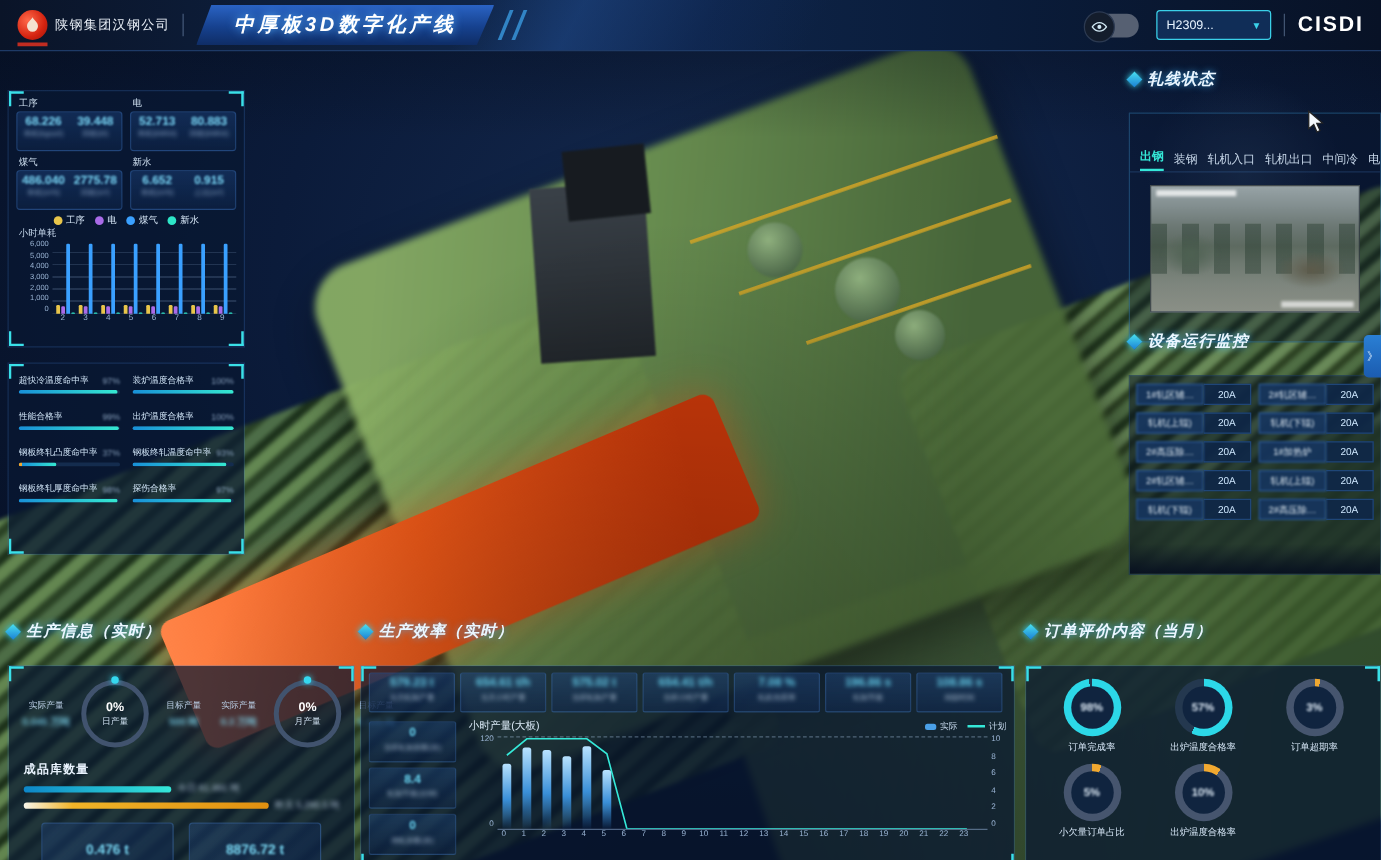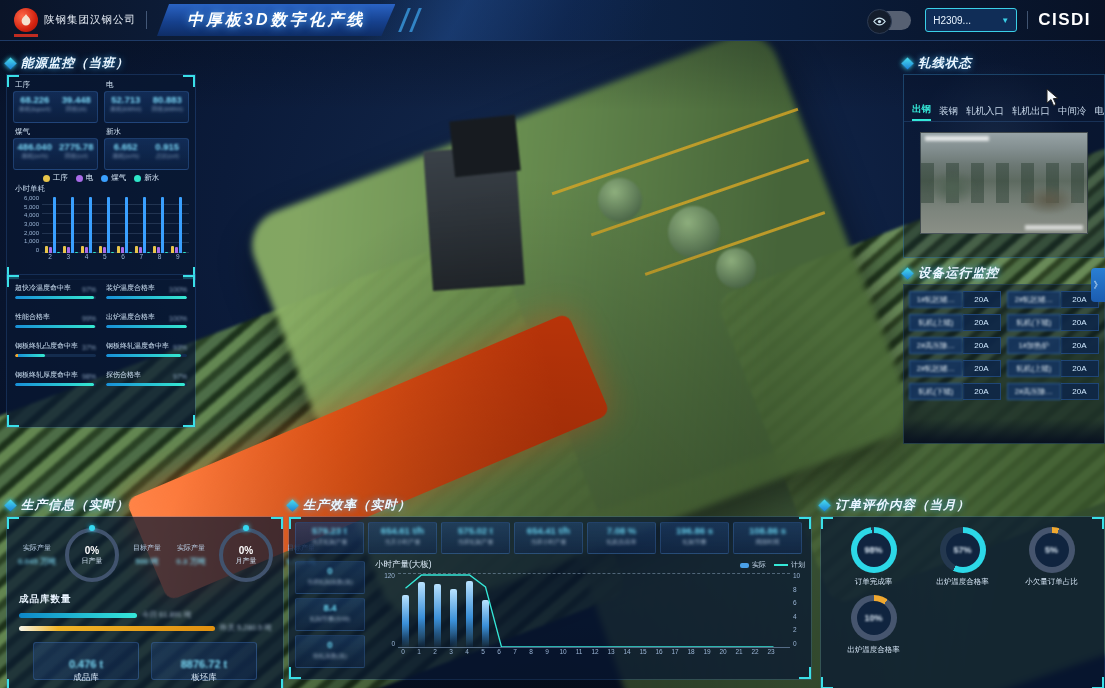--- a/index.html
+++ b/index.html
@@ -50,21 +50,21 @@
   .dropdown{margin-left:14px;width:76px;height:22px;border:1px solid #3ad0e8;border-radius:3px;background:rgba(18,48,92,.9);display:flex;align-items:center;justify-content:space-between;padding:0 7px;cursor:pointer;}
   .dropdown .ddval{font-size:10px;color:#e8f4ff;}
   .dropdown .caret{font-size:8px;color:#3ad0e8;}
   .brand{font-size:17px;font-weight:900;color:#fff;letter-spacing:1.5px;}
 
   
   .panel{position:absolute;z-index:5;}
   .phead{display:flex;align-items:center;gap:6px;height:18px;}
   .dia{width:9px;height:9px;transform:rotate(45deg);background:linear-gradient(135deg,#49e0f0,#1a7fd4);box-shadow:0 0 5px #35cfe8;flex:none;}
   .ptitle{font-size:12.5px;font-weight:bold;font-style:italic;color:#eaf6ff;text-shadow:0 0 6px rgba(60,180,255,.8);letter-spacing:1px;white-space:nowrap;}
-  .pbody{position:relative;margin-top:2px;background:rgba(9,24,50,.72);border:1px solid rgba(60,120,200,.25);background-clip:padding-box;}
+  .pbody{position:relative;margin-top:18px;background:rgba(9,24,50,.72);border:1px solid rgba(60,120,200,.25);background-clip:padding-box;}
   .pbody.corners{background-image:
     linear-gradient(#3ae0e8,#3ae0e8),linear-gradient(#3ae0e8,#3ae0e8),
     linear-gradient(#3ae0e8,#3ae0e8),linear-gradient(#3ae0e8,#3ae0e8),
     linear-gradient(#3ae0e8,#3ae0e8),linear-gradient(#3ae0e8,#3ae0e8),
     linear-gradient(#3ae0e8,#3ae0e8),linear-gradient(#3ae0e8,#3ae0e8);
     background-repeat:no-repeat;
     background-position:left top,left top,right top,right top,left bottom,left bottom,right bottom,right bottom;
     background-size:12px 2px,2px 12px,12px 2px,2px 12px,12px 2px,2px 12px,12px 2px,2px 12px;}
 
   
@@ -251,24 +251,20 @@
       <div class="dropdown">
         <span class="ddval">H2309...</span>
         <span class="caret">▼</span>
       </div>
       <div class="tb-divider"></div>
       <div class="brand">CISDI</div>
     </div>
   </div>
 
   <div class="panel" id="energy-panel">
-    <div class="phead">
-      <span class="dia"></span>
-      <span class="ptitle">能源监控（当班）</span>
-    </div>
     <div class="pbody corners">
       <div class="ecrow" id="ecrow1">
           <div class="ecwrap">
             <div class="eclabel">工序</div>
             <div class="ecard">
               <div class="ecell">
                 <div class="eval bl1">68.226</div>
                 <div class="eunit bl2">单耗(kgce/t)</div>
               </div>
               <div class="ecell">
@@ -800,20 +796,28 @@
           </div>
           <div class="dcell">
             <div class="donut" style="background: conic-gradient(rgb(44, 216, 232) 57%, rgb(36, 56, 79) 57%, rgb(36, 56, 79) 100%);">
               <div class="dhole">
                 <span class="dpct bl1">57%</span>
               </div>
             </div>
             <div class="dlab">出炉温度合格率</div>
           </div>
           <div class="dcell">
+            <div class="donut" style="background: conic-gradient(rgb(240, 168, 48) 3%, rgb(70, 85, 110) 3%, rgb(70, 85, 110) 100%);">
+              <div class="dhole">
+                <span class="dpct bl1">3%</span>
+              </div>
+            </div>
+            <div class="dlab">订单超期率</div>
+          </div>
+          <div class="dcell">
             <div class="donut" style="background: conic-gradient(rgb(240, 168, 48) 5%, rgb(70, 85, 110) 5%, rgb(70, 85, 110) 100%);">
               <div class="dhole">
                 <span class="dpct bl1">5%</span>
               </div>
             </div>
             <div class="dlab">小欠量订单占比</div>
           </div>
           <div class="dcell">
             <div class="donut" style="background: conic-gradient(rgb(240, 168, 48) 10%, rgb(70, 85, 110) 10%, rgb(70, 85, 110) 100%);">
               <div class="dhole">

